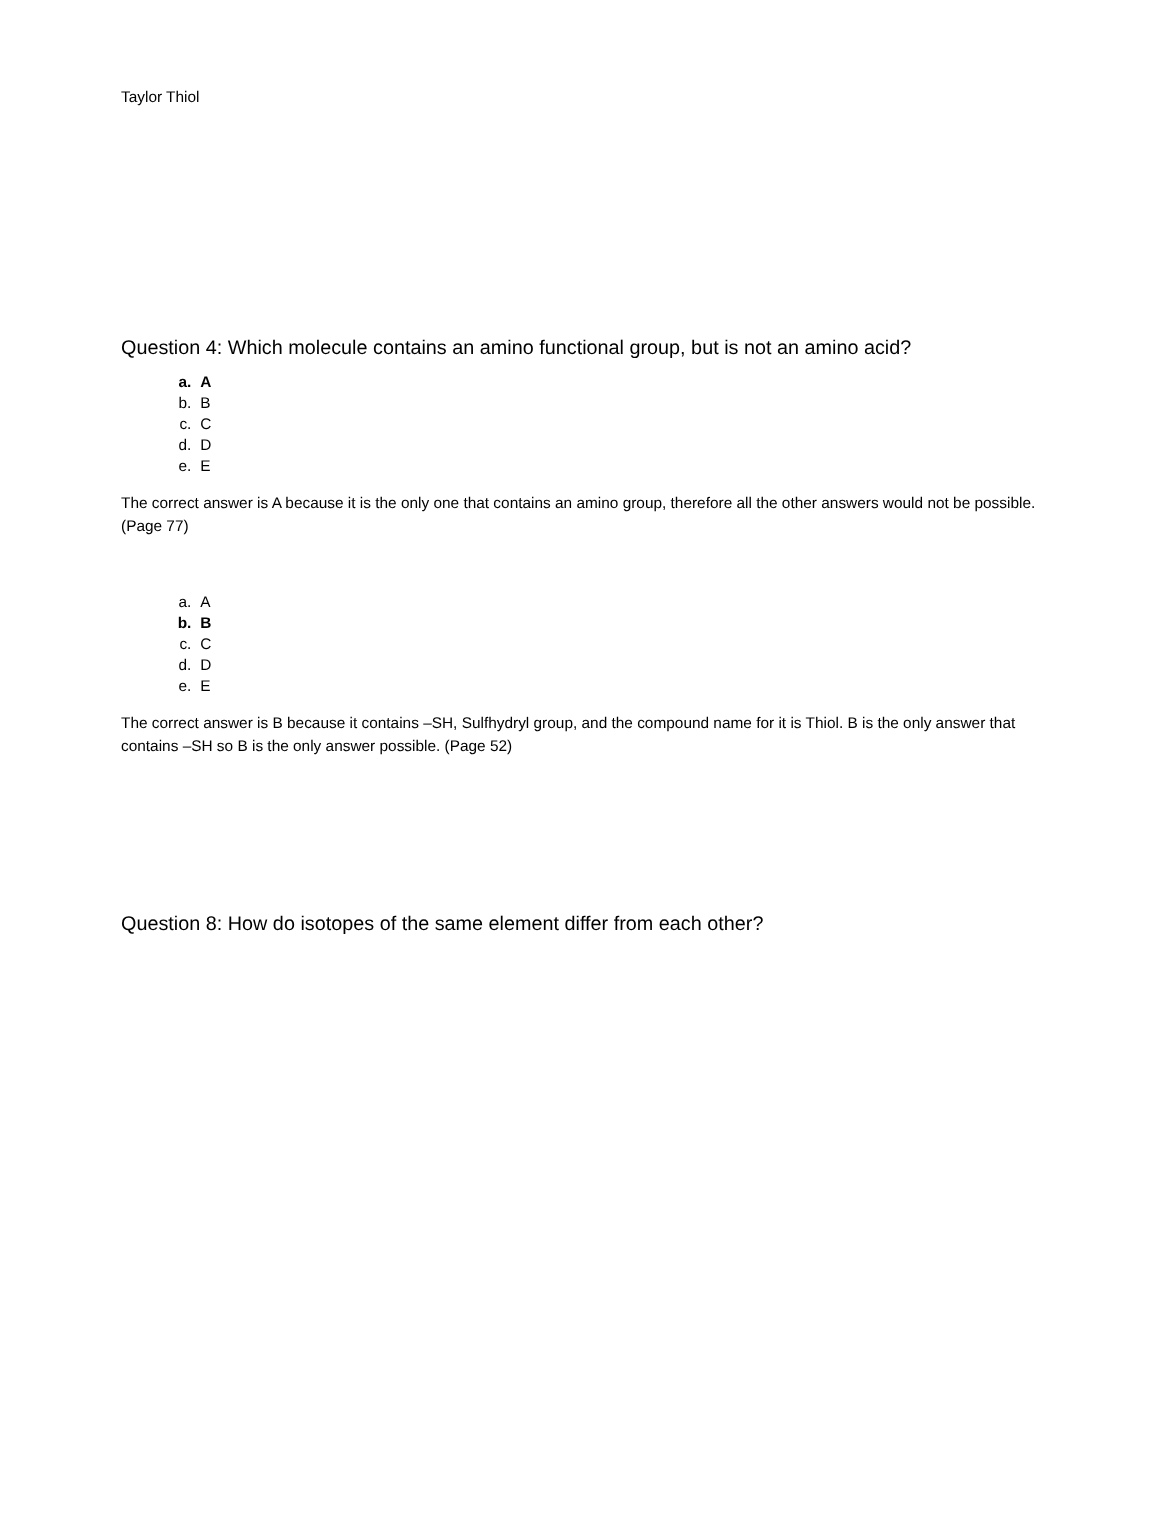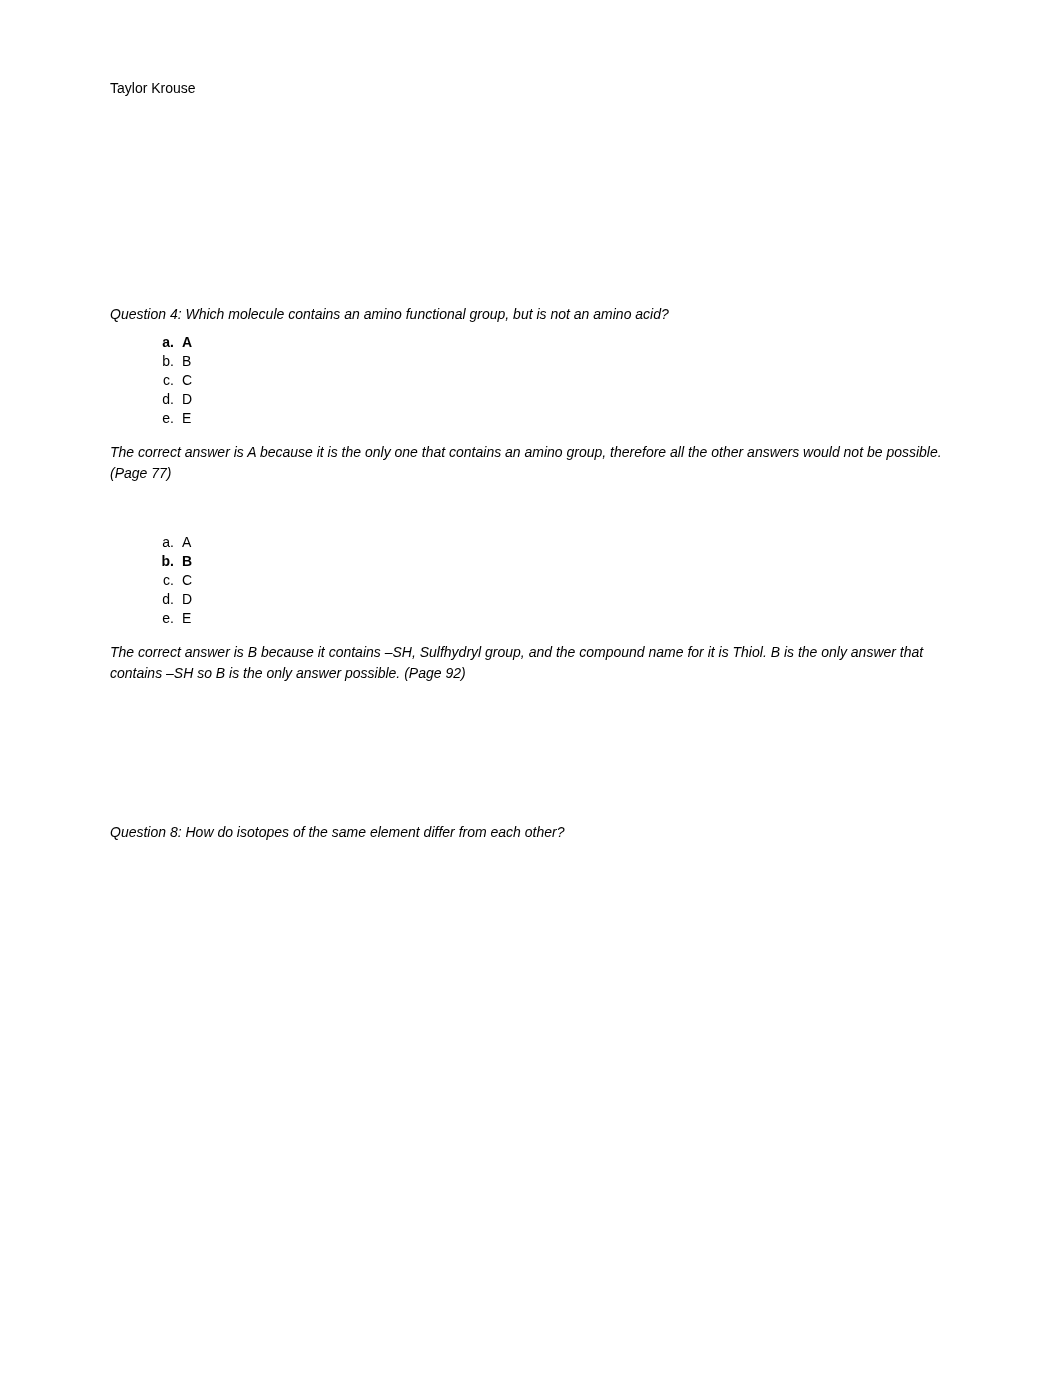--- a/index.html
+++ b/index.html
@@ -34,23 +34,22 @@
 
     .spacer-large {
       height: 200px;
     }
 
     .spacer-medium {
       height: 30px;
     }
 
     .question-text {
-      font-size: 14px;
+      font-size: 18px;
       margin-bottom: 12px;
-      font-style: italic;
     }
 
     .answer-list {
       list-style: none;
       margin-left: 40px;
       margin-bottom: 16px;
     }
 
     .answer-item {
       display: flex;
@@ -70,34 +69,33 @@
     }
 
     .answer-value.bold {
       font-weight: bold;
     }
 
     .explanation-text {
       font-size: 14px;
       line-height: 1.5;
       margin-bottom: 20px;
-      font-style: italic;
     }
 
     .question-block {
       margin-bottom: 10px;
     }
   </style>
 </head>
 <body>
 
 <div class="page">
 
   <div class="header-block">
-    <div class="header-line">Taylor Krouse</div>
+    <div class="header-line">Taylor Thiol</div>
   </div>
 
   <div class="spacer-large"></div>
 
   <div class="question-block">
     <div class="question-text">Question 4: Which molecule contains an amino functional group, but is not an amino acid?</div>
     <ul class="answer-list">
       <li class="answer-item">
         <span class="answer-letter bold">a.</span>
         <span class="answer-value bold">A</span>
@@ -140,21 +138,21 @@
       </li>
       <li class="answer-item">
         <span class="answer-letter">d.</span>
         <span class="answer-value">D</span>
       </li>
       <li class="answer-item">
         <span class="answer-letter">e.</span>
         <span class="answer-value">E</span>
       </li>
     </ul>
-    <p class="explanation-text">The correct answer is B because it contains –SH, Sulfhydryl group, and the compound name for it is Thiol. B is the only answer that contains –SH so B is the only answer possible. (Page 92)</p>
+    <p class="explanation-text">The correct answer is B because it contains –SH, Sulfhydryl group, and the compound name for it is Thiol. B is the only answer that contains –SH so B is the only answer possible. (Page 52)</p>
   </div>
 
   <div style="height: 120px;"></div>
 
   <div class="question-block">
     <div class="question-text">Question 8: How do isotopes of the same element differ from each other?</div>
   </div>
 
 </div>
 

